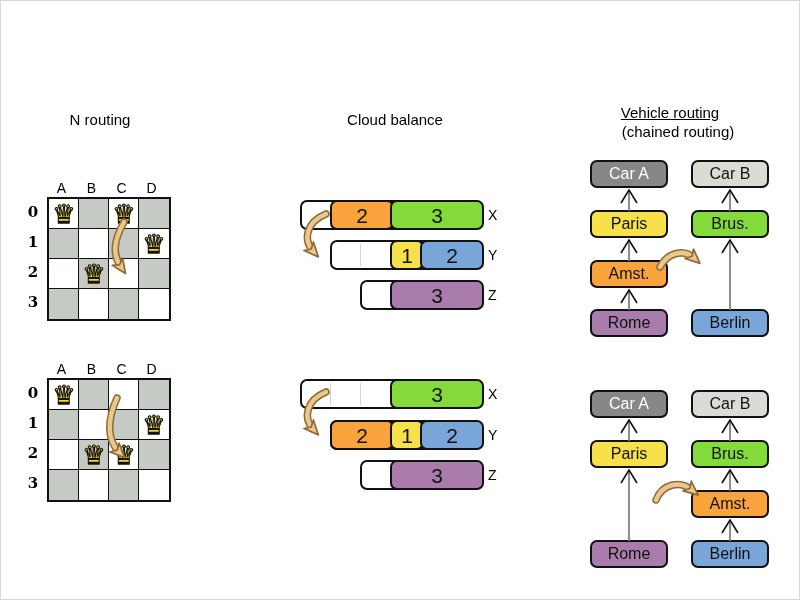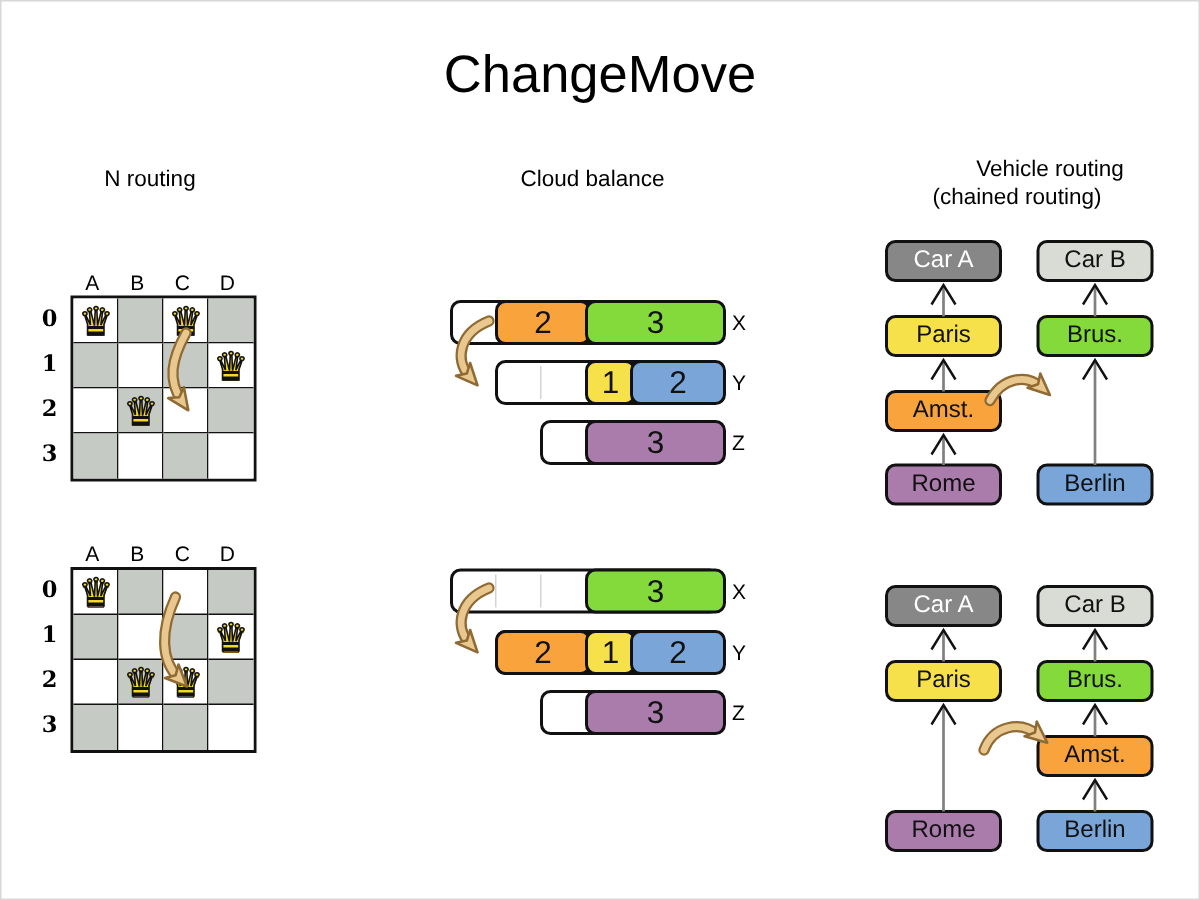--- a/index.html
+++ b/index.html
@@ -43,25 +43,24 @@
   .c-blue{background:#79a5d8;} .c-purple{background:#a97cab;}
   .c-cara{background:#878787;color:#fff;} .c-carb{background:#d9dcd4;color:#111;}
 
   .overlay{position:absolute;left:0;top:0;width:800px;height:600px;pointer-events:none;}
 </style>
 </head>
 <body>
 
 <div class="canvas">
 
-  <div class="abs page-title">ChangeMove</div>
 
   <div class="abs section-title" style="left:0px;top:111px;">N routing</div>
   <div class="abs section-title" style="left:295px;top:111px;">Cloud balance</div>
-  <div class="abs section-title" style="left:600px;top:104px;">Vehicle routing</div>
+  <div class="abs section-title" style="left:570px;top:104px;text-decoration:underline;">Vehicle routing</div>
   <div class="abs section-title" style="left:578px;top:123px;">(chained routing)</div>
 
   <div class="abs col-letter" style="left:47px;top:180px;">A</div>
   <div class="abs col-letter" style="left:77px;top:180px;">B</div>
   <div class="abs col-letter" style="left:107px;top:180px;">C</div>
   <div class="abs col-letter" style="left:137px;top:180px;">D</div>
 
   <div class="abs row-num" style="left:24px;top:197px;">0</div>
   <div class="abs row-num" style="left:24px;top:227px;">1</div>
   <div class="abs row-num" style="left:24px;top:257px;">2</div>

